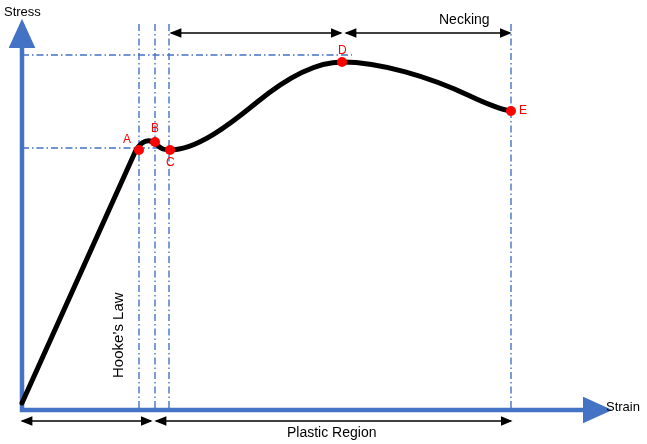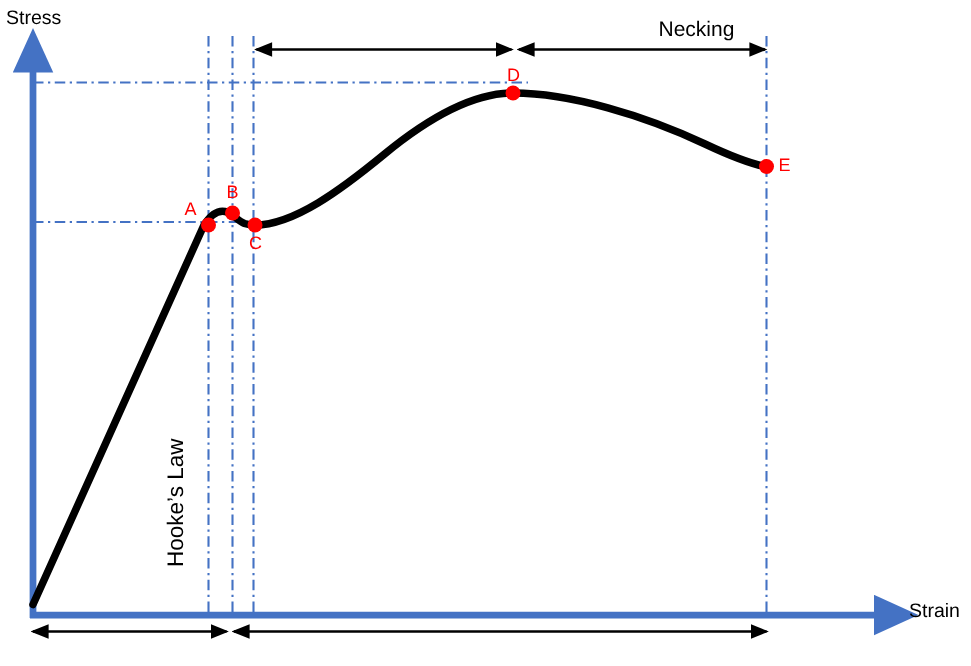--- a/index.html
+++ b/index.html
@@ -103,20 +103,21 @@
   </svg>
 
   <div class="lbl axis-title" style="left:4px; top:5px;">Stress</div>
 
   <div class="lbl axis-title" style="left:606px; top:400px;">Strain</div>
 
 
   <div class="lbl region-title" style="left:396px; top:12px;margin-left:43px;">Necking</div>
 
 
+  <div class="lbl region-title" style="left:287px; top:425px;">Plastic Region</div>
 
   <div class="lbl hooke" style="left:110px; top:378px;">Hooke’s Law</div>
 
   <div class="pt-label" style="left:123px; top:133px;">A</div>
 
   <div class="pt-label" style="left:151px; top:122px;">B</div>
 
   <div class="pt-label" style="left:166px; top:156px;">C</div>
 
   <div class="pt-label" style="left:338px; top:44px;">D</div>

